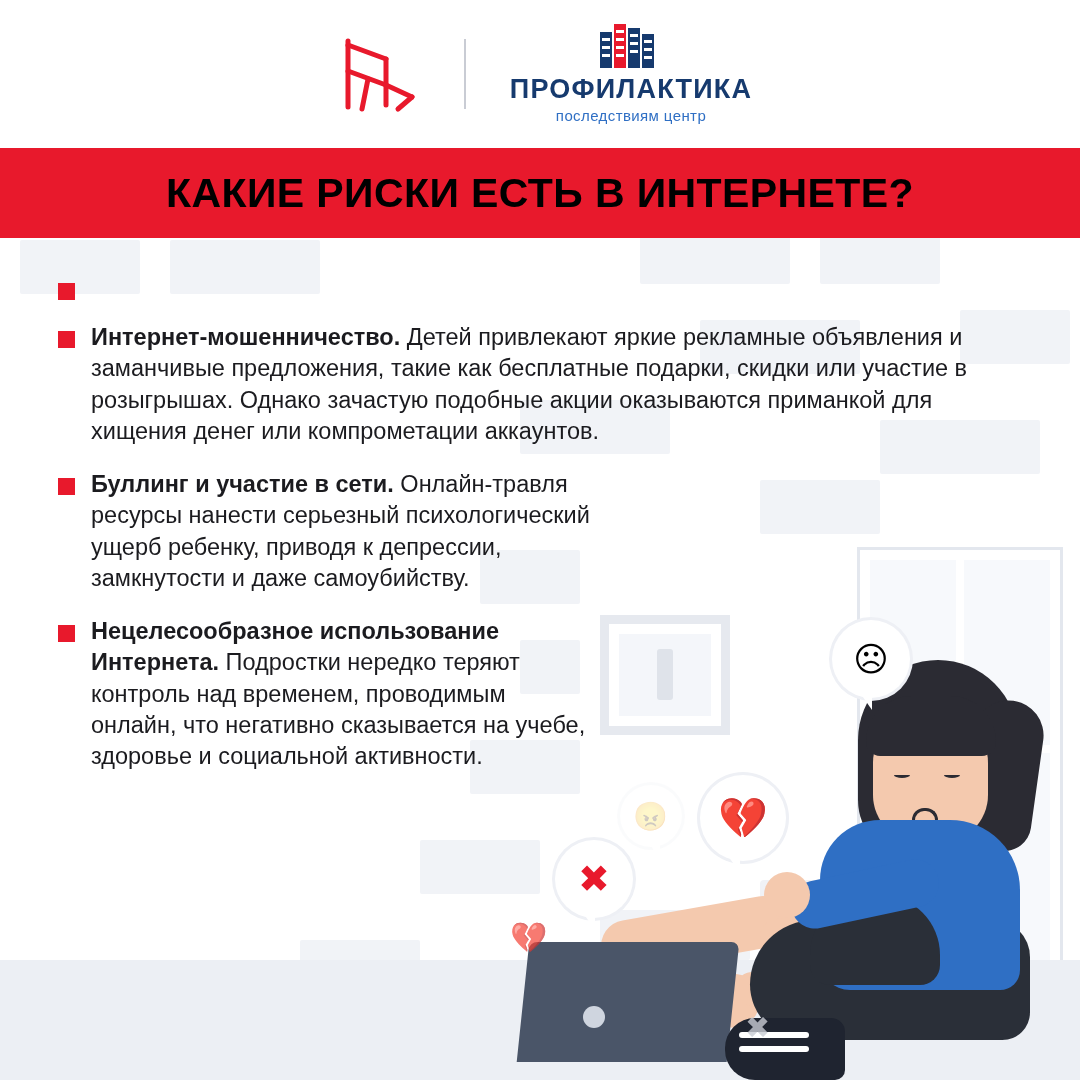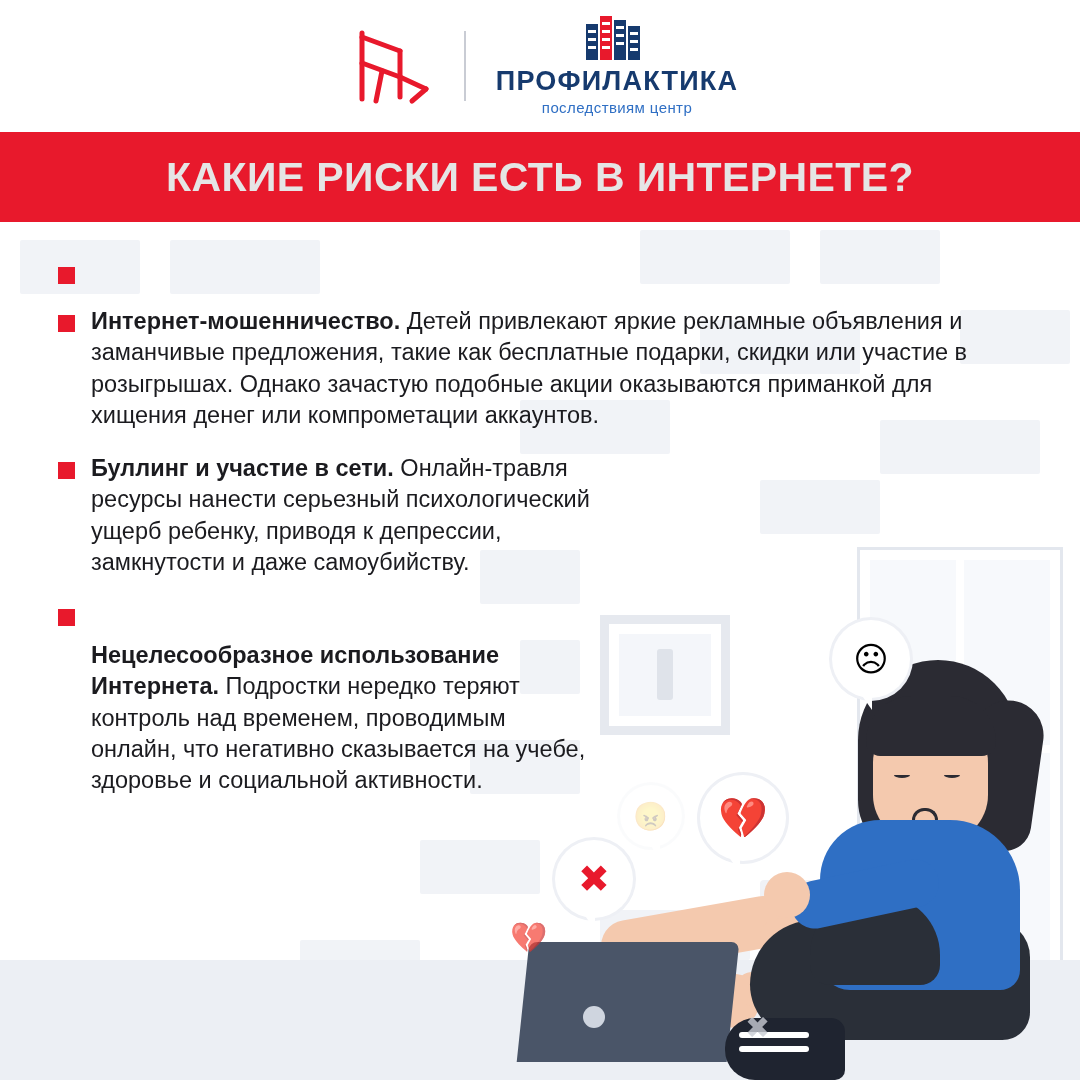--- a/index.html
+++ b/index.html
@@ -193,23 +193,23 @@
   .mini-heart {
     position: absolute; left: 510px; top: 700px; font-size: 30px; color: #c9ccd4; opacity:.7;
   }
   .mini-x {
     position: absolute; left: 745px; bottom: 35px; font-size: 30px; color: #c9ccd4; opacity:.8;
   }
 
   
   .header {
     position: relative; z-index: 3;
-    height: 132px;
+    height: 148px;
     display: flex; align-items: center; justify-content: center;
-    gap: 30px;
+    gap: 44px;
     background: #ffffff;
   }
   .logo-left { width: 92px; height: 78px; }
   .divider { width: 2px; height: 70px; background: #c9ccd4; }
   .logo-right { display: flex; flex-direction: column; align-items: center; }
   .logo-mark { width: 62px; height: 44px; margin-bottom: 6px; }
   .brand-name {
     font-size: 27px; font-weight: bold; letter-spacing: 1.2px;
     color: #163a6e;
   }
@@ -217,41 +217,41 @@
     font-size: 15px; color: #2f6fc4; letter-spacing: .4px; margin-top: 2px;
   }
 
   
   .title-banner {
     position: relative; z-index: 3;
     height: 90px; background: #e8192c;
     display: flex; align-items: center; justify-content: center;
   }
   .title-banner h1 {
-    color: #e5e5e5; font-size: 41px; font-weight: 800; letter-spacing: .4px;
+    color: #000000; font-size: 41px; font-weight: 800; letter-spacing: .4px;
     text-align: center;
   }
 
   
   .content {
     position: relative; z-index: 2;
     padding: 36px 40px 0 58px;
   }
   .item { display: flex; gap: 16px; margin-bottom: 22px; }
   .bullet {
     flex: 0 0 auto;
     width: 17px; height: 17px; background: #e8192c; margin-top: 9px;
   }
   .item p {
     font-size: 23.5px; line-height: 1.33; color: #1b1b1f;
   }
   .item p b { font-weight: bold; }
   .w-wide { max-width: 880px; }
   .w-mid  { max-width: 520px; }
-  .w-narr { max-width: 500px; margin-top: 40px; }
+  .w-narr { max-width: 500px; }
 </style>
 </head>
 <body>
 
 <div class="poster">
 
   <div class="bg-art">
     <div class="wall"></div>
 
     <div class="brick" style="left:20px;  top:20px;  width:120px; height:54px;"></div>

